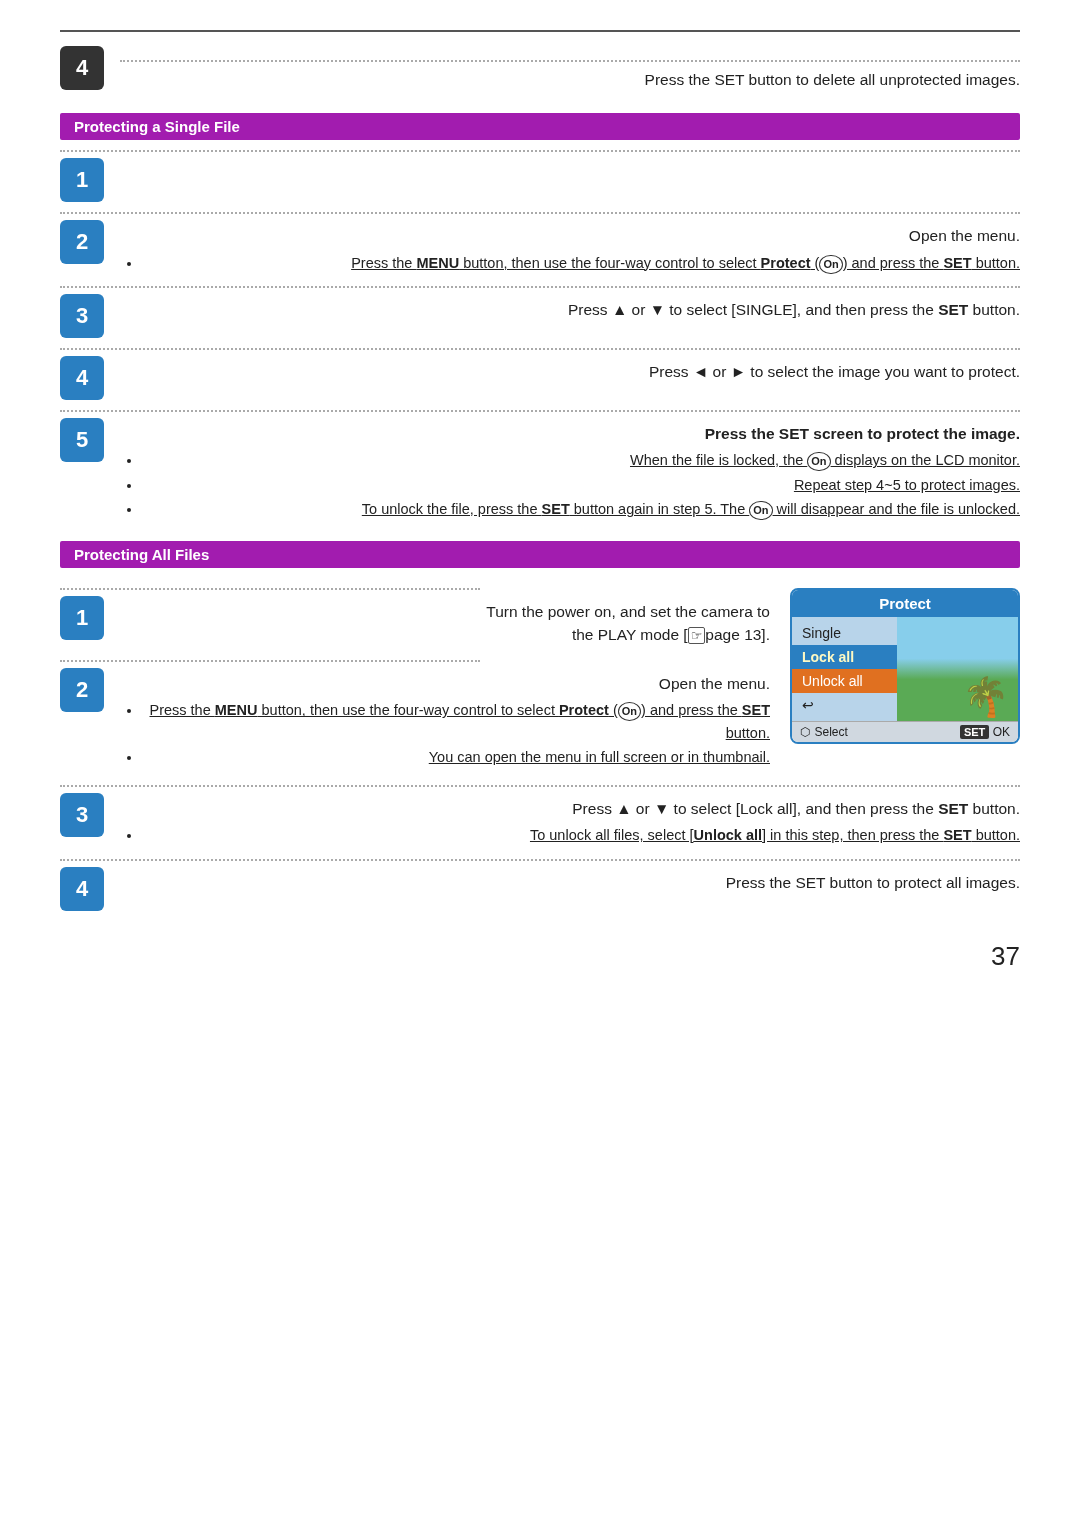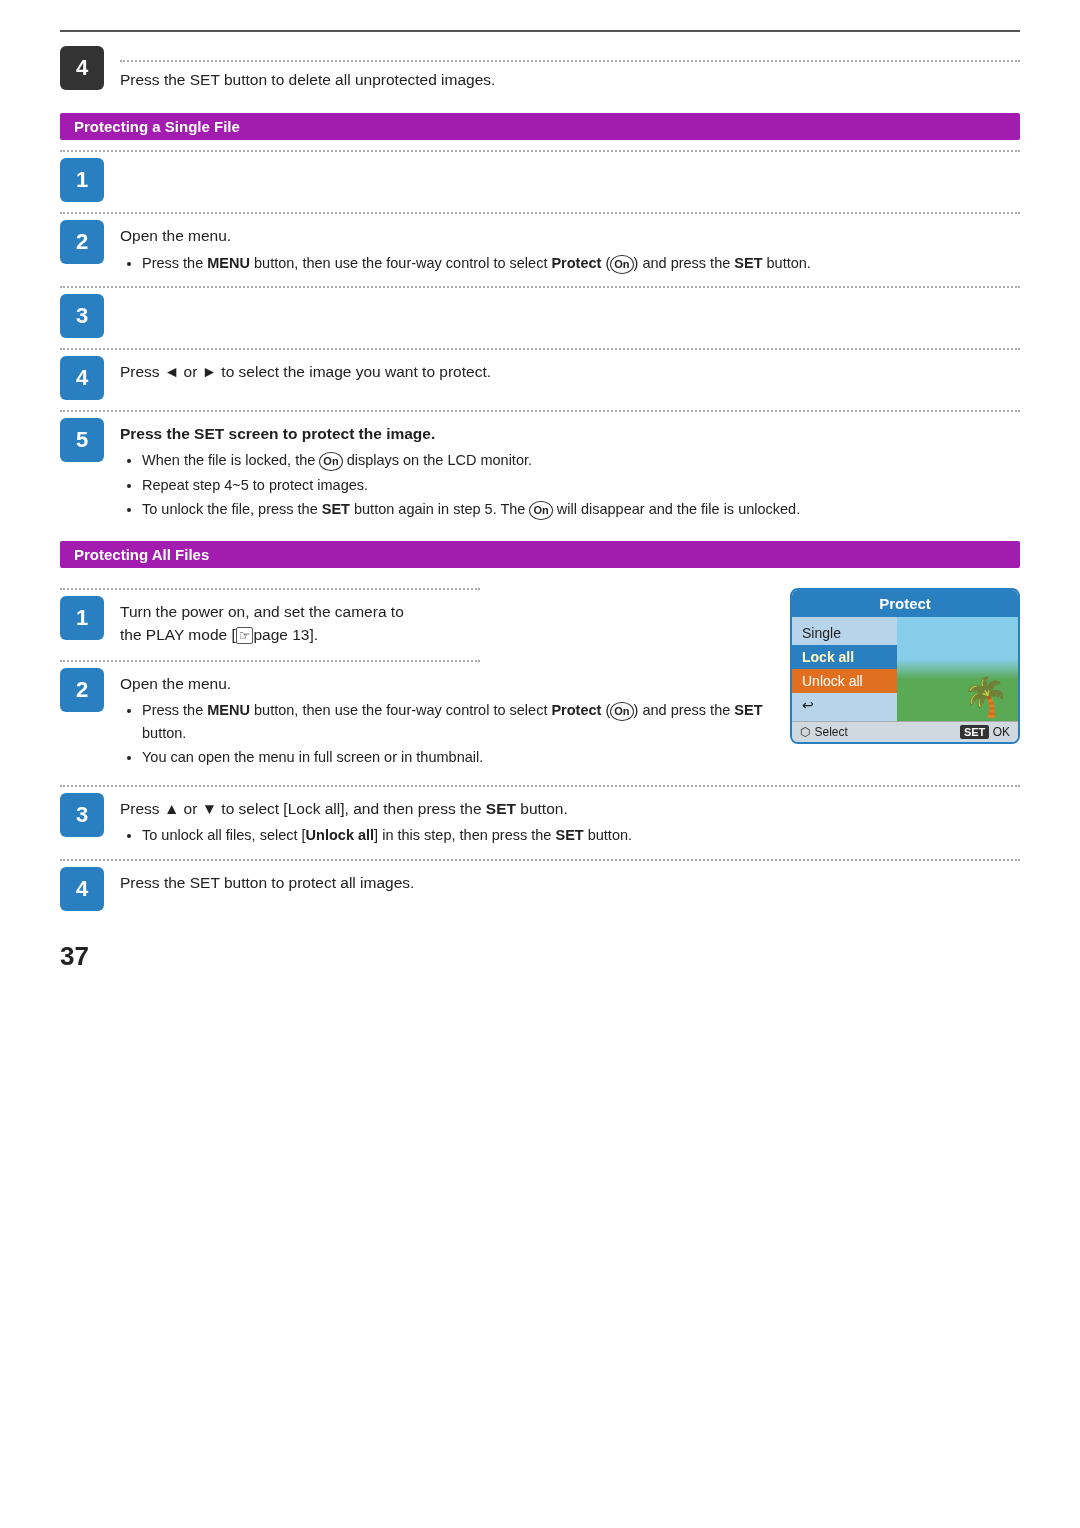--- a/index.html
+++ b/index.html
@@ -44,31 +44,33 @@
 
     .dotted-line {
       border-top: 2px dotted #aaa;
       margin: 10px 0 6px 0;
       width: 100%;
     }
 
     .step-content {
       flex: 1;
       padding-top: 4px;
+      text-align: right;
     }
 
     .step-content p {
       font-size: 15.5px;
       line-height: 1.5;
       margin-bottom: 4px;
     }
 
     .step-content ul {
       margin-left: 22px;
       margin-top: 4px;
+      text-decoration: underline;
     }
 
     .step-content ul li {
       font-size: 14.5px;
       line-height: 1.55;
       margin-bottom: 2px;
     }
 
     .section-header {
       background: #a21caf;
@@ -76,23 +78,23 @@
       font-size: 15px;
       font-weight: bold;
       padding: 5px 14px;
       margin: 18px 0 10px 0;
       border-radius: 2px;
     }
 
     .bold { font-weight: bold; }
 
     .page-num {
-      text-align: left;
+      text-align: right;
       font-size: 26px;
-      font-weight: bold;
+      font-weight: normal;
       margin-top: 30px;
       color: #222;
     }
 
     .protect-dialog {
       border: 2.5px solid #2a7fc1;
       border-radius: 8px;
       overflow: hidden;
       width: 230px;
       font-size: 14px;
@@ -244,20 +246,23 @@
         <li>Press the <span class="bold">MENU</span> button, then use the four-way control to select <span class="bold">Protect</span> (<span class="on-icon">On</span>) and press the <span class="bold">SET</span> button.</li>
       </ul>
     </div>
   </div>
 </div>
 
 <div class="step-wrapper">
   <div class="dotted-line"></div>
   <div class="step-row">
     <div class="step-num blue">3</div>
+    <div class="step-content">
+      <p>Press <strong>▲</strong> or <strong>▼</strong> to select [SINGLE], and then press the <span class="bold">SET</span> button.</p>
+    </div>
   </div>
 </div>
 
 <div class="step-wrapper">
   <div class="dotted-line"></div>
   <div class="step-row">
     <div class="step-num blue">4</div>
     <div class="step-content">
       <p>Press <strong>◄</strong> or <strong>►</strong> to select the image you want to protect.</p>
     </div>

